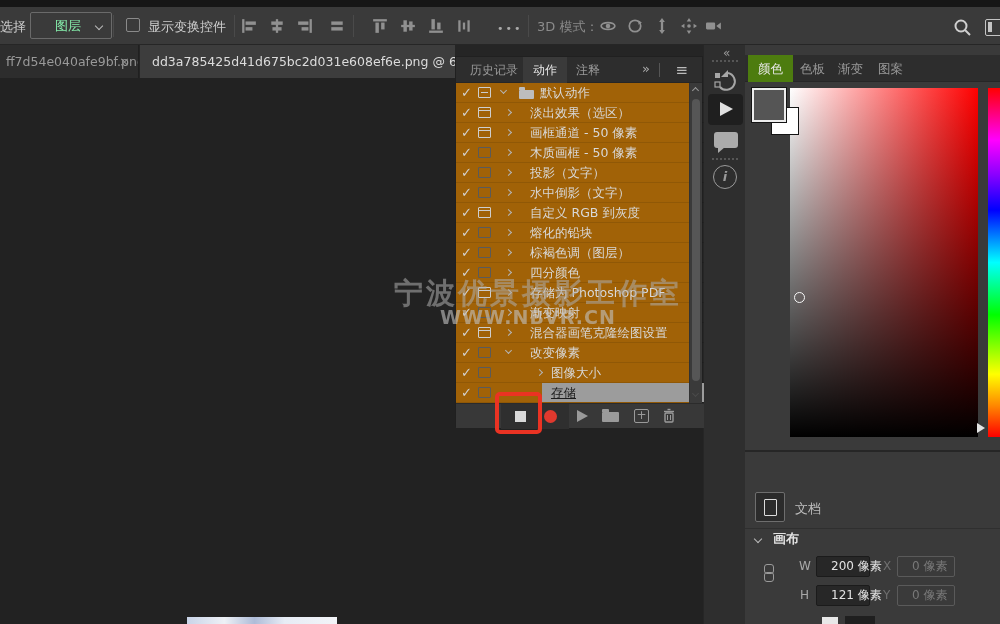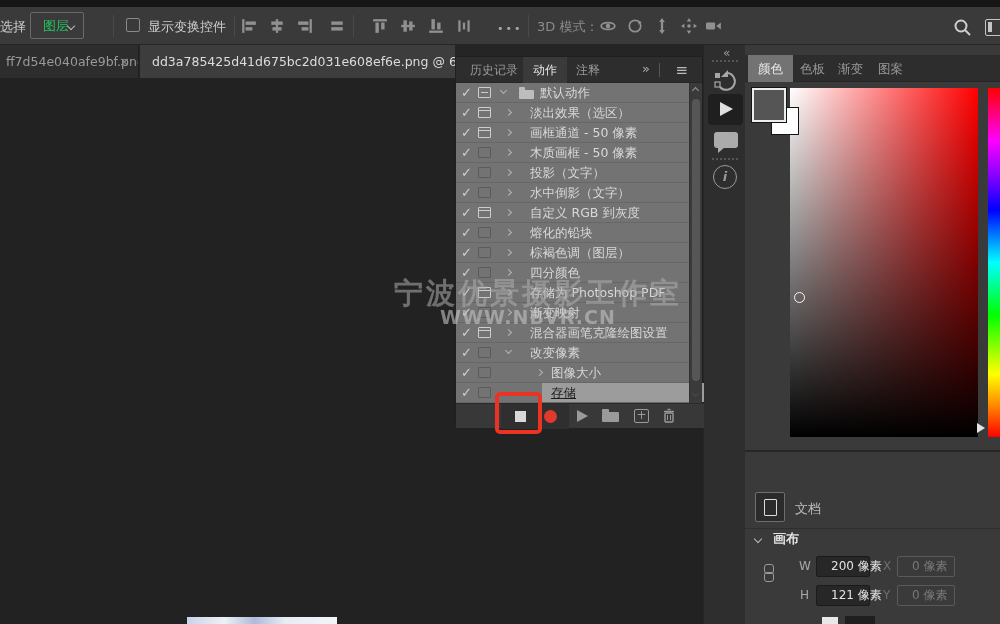--- a/index.html
+++ b/index.html
@@ -5,21 +5,21 @@
   * { margin:0; padding:0; box-sizing:border-box; }
   html,body { background:#111; }
   body { font-family:"DejaVu Sans","Liberation Sans",sans-serif; }
   .screen { position:relative; width:1000px; height:624px; overflow:hidden; background:#232323; }
 
   
   .title-strip { position:absolute; left:0; top:0; width:1000px; height:7px; background:#161616; }
   .options-bar { position:absolute; left:0; top:7px; width:1000px; height:38px; background:#3a3a3a; border-bottom:1px solid #262626; color:#cfcfcf; font-size:13px; }
   .ob-label { position:absolute; top:11px; white-space:nowrap; }
   .ob-sep { position:absolute; top:8px; width:1px; height:22px; background:#2a2a2a; border-right:1px solid #4a4a4a; }
-  .dropdown { position:absolute; left:30px; top:5px; width:54px; height:27px; border:1px solid #6a6a6a; border-radius:2px; background:#3a3a3a; color:#22c55e; font-size:13px; line-height:25px; padding-left:12px; }
+  .dropdown { position:absolute; left:30px; top:5px; width:82px; height:27px; border:1px solid #6a6a6a; border-radius:2px; background:#3a3a3a; color:#86efac; font-size:13px; line-height:25px; padding-left:24px; }
   .dropdown .dd-arrow { position:absolute; right:9px; top:10px; width:6px; height:6px; border-right:1.5px solid #bbb; border-bottom:1.5px solid #bbb; transform:rotate(45deg); }
   .checkbox { position:absolute; left:126px; top:11px; width:14px; height:14px; border:1px solid #8a8a8a; border-radius:2px; background:transparent; }
   .ob-icon { position:absolute; top:11px; width:16px; height:16px; }
   .ob-icon svg { width:16px; height:16px; }
   .ellipsis { position:absolute; left:497px; top:15px; color:#aaa; font-size:11px; letter-spacing:2px; }
   .mode3d-label { position:absolute; left:537px; top:11px; color:#8b8b8b; }
   .search-icon { position:absolute; left:953px; top:11px; width:19px; height:19px; }
   .workspace-icon { position:absolute; left:985px; top:12px; width:18px; height:17px; border:1.5px solid #c4c4c4; border-radius:2px; }
   .workspace-icon::before { content:''; position:absolute; left:2px; top:2px; width:4px; height:10px; background:#c4c4c4; }
 
@@ -33,21 +33,21 @@
   
   .canvas { position:absolute; left:0; top:78px; width:703px; height:546px; background:#222; }
   .canvas-image { position:absolute; left:187px; top:539px; width:150px; height:7px; background:linear-gradient(90deg,#c9d4e8,#eef1f6 25%,#aebcd8 45%,#e7ecf5 65%,#f2f4f8); }
 
   
   .watermark { position:absolute; z-index:60; pointer-events:none; font-weight:bold; }
   .wm1 { left:394px; top:274px; font-size:29px; letter-spacing:3px; color:rgba(175,175,175,.55); }
   .wm2 { left:440px; top:306px; font-size:19px; letter-spacing:1px; color:rgba(195,195,195,.6); }
 
   
-  .actions-panel { position:absolute; left:455px; top:56px; width:248px; height:371px; background:#737373; border:1px solid #202020; z-index:10; }
+  .actions-panel { position:absolute; left:455px; top:56px; width:248px; height:371px; background:#a16207; border:1px solid #202020; z-index:10; }
   .ap-header { position:absolute; left:0; top:0; width:100%; height:26px; background:#2d2d2d; border-bottom:1px solid #262626; }
   .ap-header .tab { position:absolute; top:0; height:26px; line-height:26px; padding:0 10px; font-size:12px; color:#999; }
   .ap-header .tab.active { background:#3a3a3a; color:#e6e6e6; }
   .ap-expand { position:absolute; right:52px; top:4px; color:#aaa; font-size:13px; }
   .ap-divider { position:absolute; right:42px; top:6px; width:1px; height:14px; background:#555; }
   .ap-menu { position:absolute; right:14px; top:4px; color:#bbb; font-size:15px; }
 
   .ap-list { position:absolute; left:0; top:26px; width:248px; height:320px; overflow:hidden; }
   .row { position:relative; width:248px; height:20px; border-bottom:1px solid rgba(0,0,0,.10); }
   .row .check { position:absolute; left:5px; top:2px; color:#d2d2d2; font-size:13px; line-height:16px; }
@@ -92,21 +92,21 @@
   .dock-play { position:absolute; left:4px; top:49px; width:35px; height:31px; background:#1f1f1f; border-radius:4px; }
   .dock-play::before { content:''; position:absolute; left:12px; top:8px; width:0; height:0; border-left:13px solid #e0e0e0; border-top:7.5px solid transparent; border-bottom:7.5px solid transparent; }
   .dock-note { position:absolute; left:10px; top:87px; width:24px; height:16px; background:#ababab; border-radius:3px; }
   .dock-note::after { content:''; position:absolute; left:4px; bottom:-5px; border-top:6px solid #ababab; border-right:7px solid transparent; }
   .dock-info { position:absolute; left:9px; top:120px; width:24px; height:24px; border:1.6px solid #9a9a9a; border-radius:50%; color:#9a9a9a; font-size:13px; font-weight:bold; text-align:center; line-height:21px; font-style:italic; }
 
   
   .right-col { position:absolute; left:745px; top:45px; width:255px; height:579px; background:#3a3a3a; }
   .panel-tabs { position:absolute; left:0; width:255px; background:#2d2d2d; border-bottom:1px solid #262626; }
   .panel-tabs .tab { position:absolute; top:0; height:27px; line-height:27px; padding:0 10px; font-size:12.5px; color:#9a9a9a; }
-  .panel-tabs .tab.active { background:#737373; color:#e8e8e8; }
+  .panel-tabs .tab.active { background:#4d7c0f; color:#e8e8e8; }
   .color-tabs { top:10px; height:27px; }
   .color-tabs .tab { top:0; }
 
   .fg-swatch { position:absolute; left:9px; top:45px; width:30px; height:30px; background:#555; box-shadow:0 0 0 2px #ededed, 0 0 0 3px #141414; z-index:2; }
   .bg-swatch { position:absolute; left:27px; top:63px; width:26px; height:26px; background:#fff; box-shadow:0 0 0 1px #141414; z-index:1; }
 
   .color-field { position:absolute; left:45px; top:43px; width:188px; height:349px;
     background:linear-gradient(to bottom, rgba(0,0,0,0), #000), linear-gradient(to right, #fff, #f00); }
   .picker-ring { position:absolute; left:49px; top:247px; width:11px; height:11px; border:1.6px solid #f8f8f8; border-radius:50%; z-index:3; }
   .hue-strip { position:absolute; left:243px; top:43px; width:12px; height:349px;

